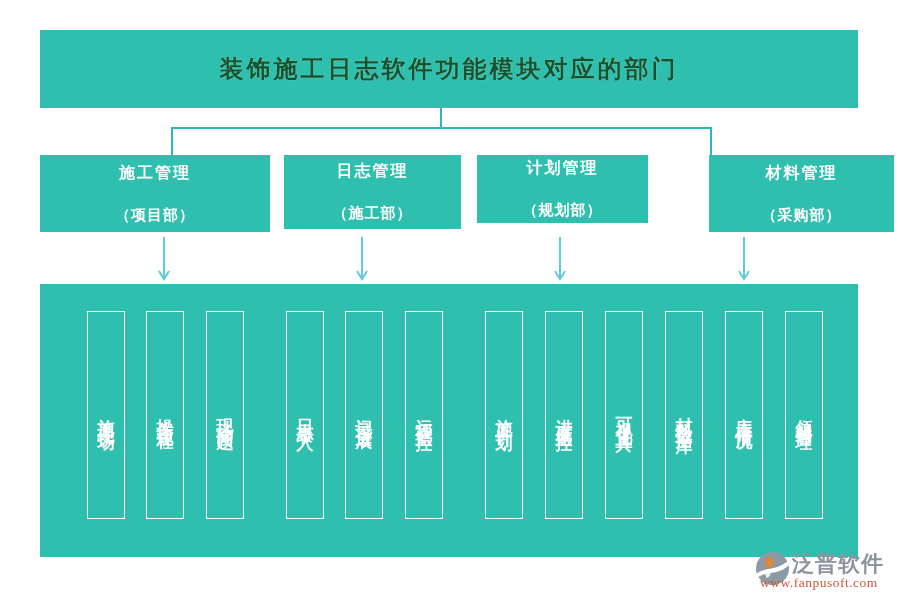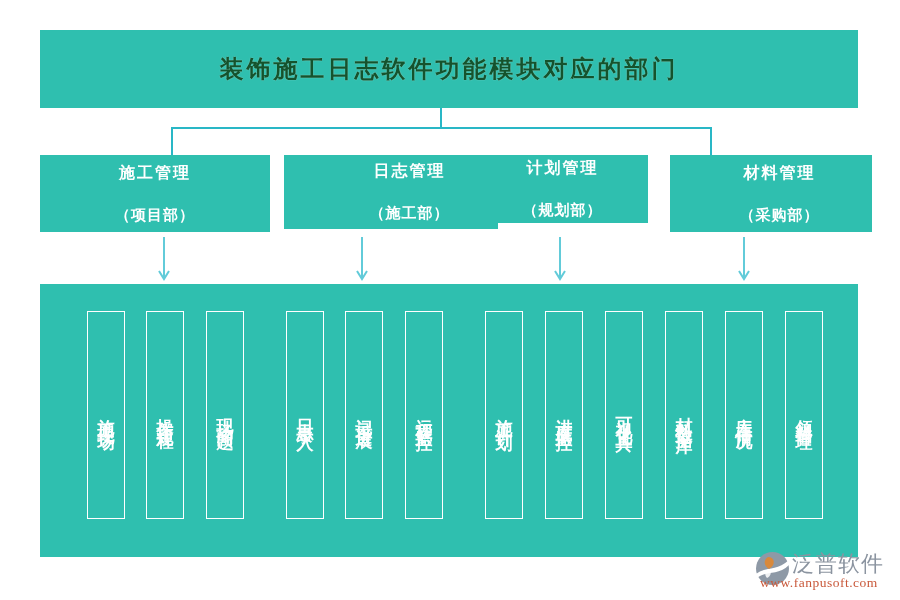--- a/index.html
+++ b/index.html
@@ -28,23 +28,23 @@
   .dropR{left:710px;top:127px;width:2px;height:28px;}
   
   .mbox{
     position:absolute;top:155px;background:#2FBFAF;color:#ffffff;
     display:flex;flex-direction:column;align-items:center;justify-content:center;
     gap:9px;text-align:center;
   }
   .mbox .mname{font-size:16px;font-weight:bold;letter-spacing:2px;}
   .mbox .mdept{font-size:15px;font-weight:bold;letter-spacing:1px;margin-top:13px;}
   .mbox1{left:40px;width:230px;height:77px;}
-  .mbox2{left:284px;width:177px;height:74px;padding-left:37px;}
+  .mbox2{left:284px;width:177px;height:74px;}
   .mbox3{left:477px;width:171px;height:68px;}
-  .mbox4{left:670px;width:185px;height:77px;padding-left:17px;}
+  .mbox4{left:709px;width:185px;height:77px;}
   
   .arrow{position:absolute;top:237px;width:14px;height:44px;}
   .arr1{left:157px;} .arr2{left:355px;} .arr3{left:553px;} .arr4{left:737px;}
   
   .bigbox{
     position:absolute;left:40px;top:284px;width:818px;height:273px;
     background:#2FBFAF;
   }
   .fcol{
     position:absolute;top:27px;height:208px;width:38px;
@@ -55,21 +55,21 @@
   }
   .c1{left:47px;}  .c2{left:106px;} .c3{left:166px;}
   .c4{left:246px;} .c5{left:305px;} .c6{left:365px;}
   .c7{left:445px;} .c8{left:505px;} .c9{left:565px;}
   .c10{left:625px;}.c11{left:685px;}.c12{left:745px;}
   
   .footer-brand{position:absolute;left:752px;top:548px;width:146px;height:46px;}
   .fb-icon{position:absolute;left:4px;top:4px;}
   .fb-name{
     position:absolute;left:40px;top:1px;
-    color:#8B94A0;font-size:22px;font-weight:normal;letter-spacing:1px;
+    color:#8B94A0;font-size:22px;font-weight:bold;letter-spacing:1px;
   }
   .fb-url{
     position:absolute;left:8px;top:27px;
     color:#C9593B;font-size:13.5px;font-weight:normal;letter-spacing:.5px;
   }
 </style>
 </head>
 <body>
 
 <div class="stage">

